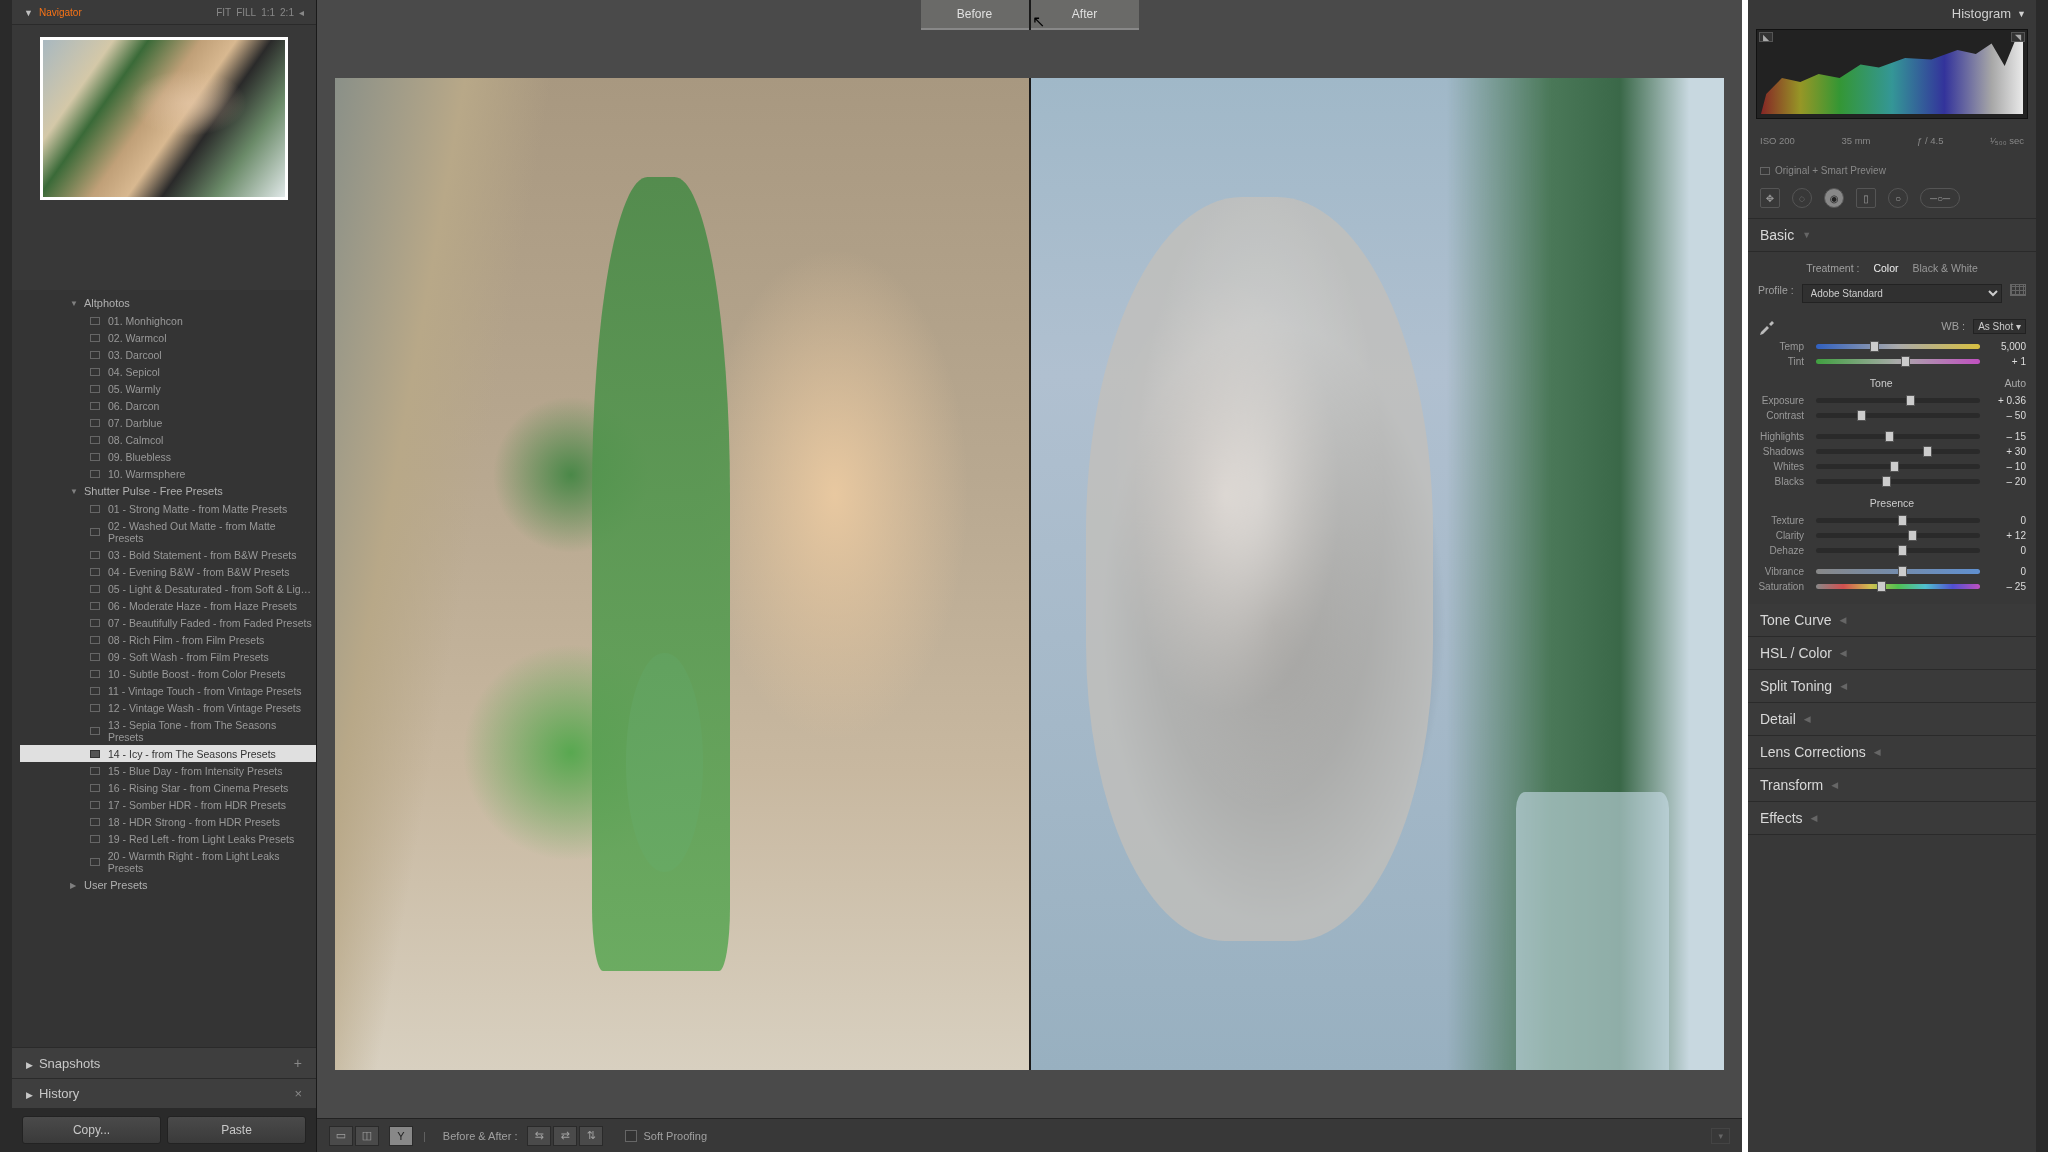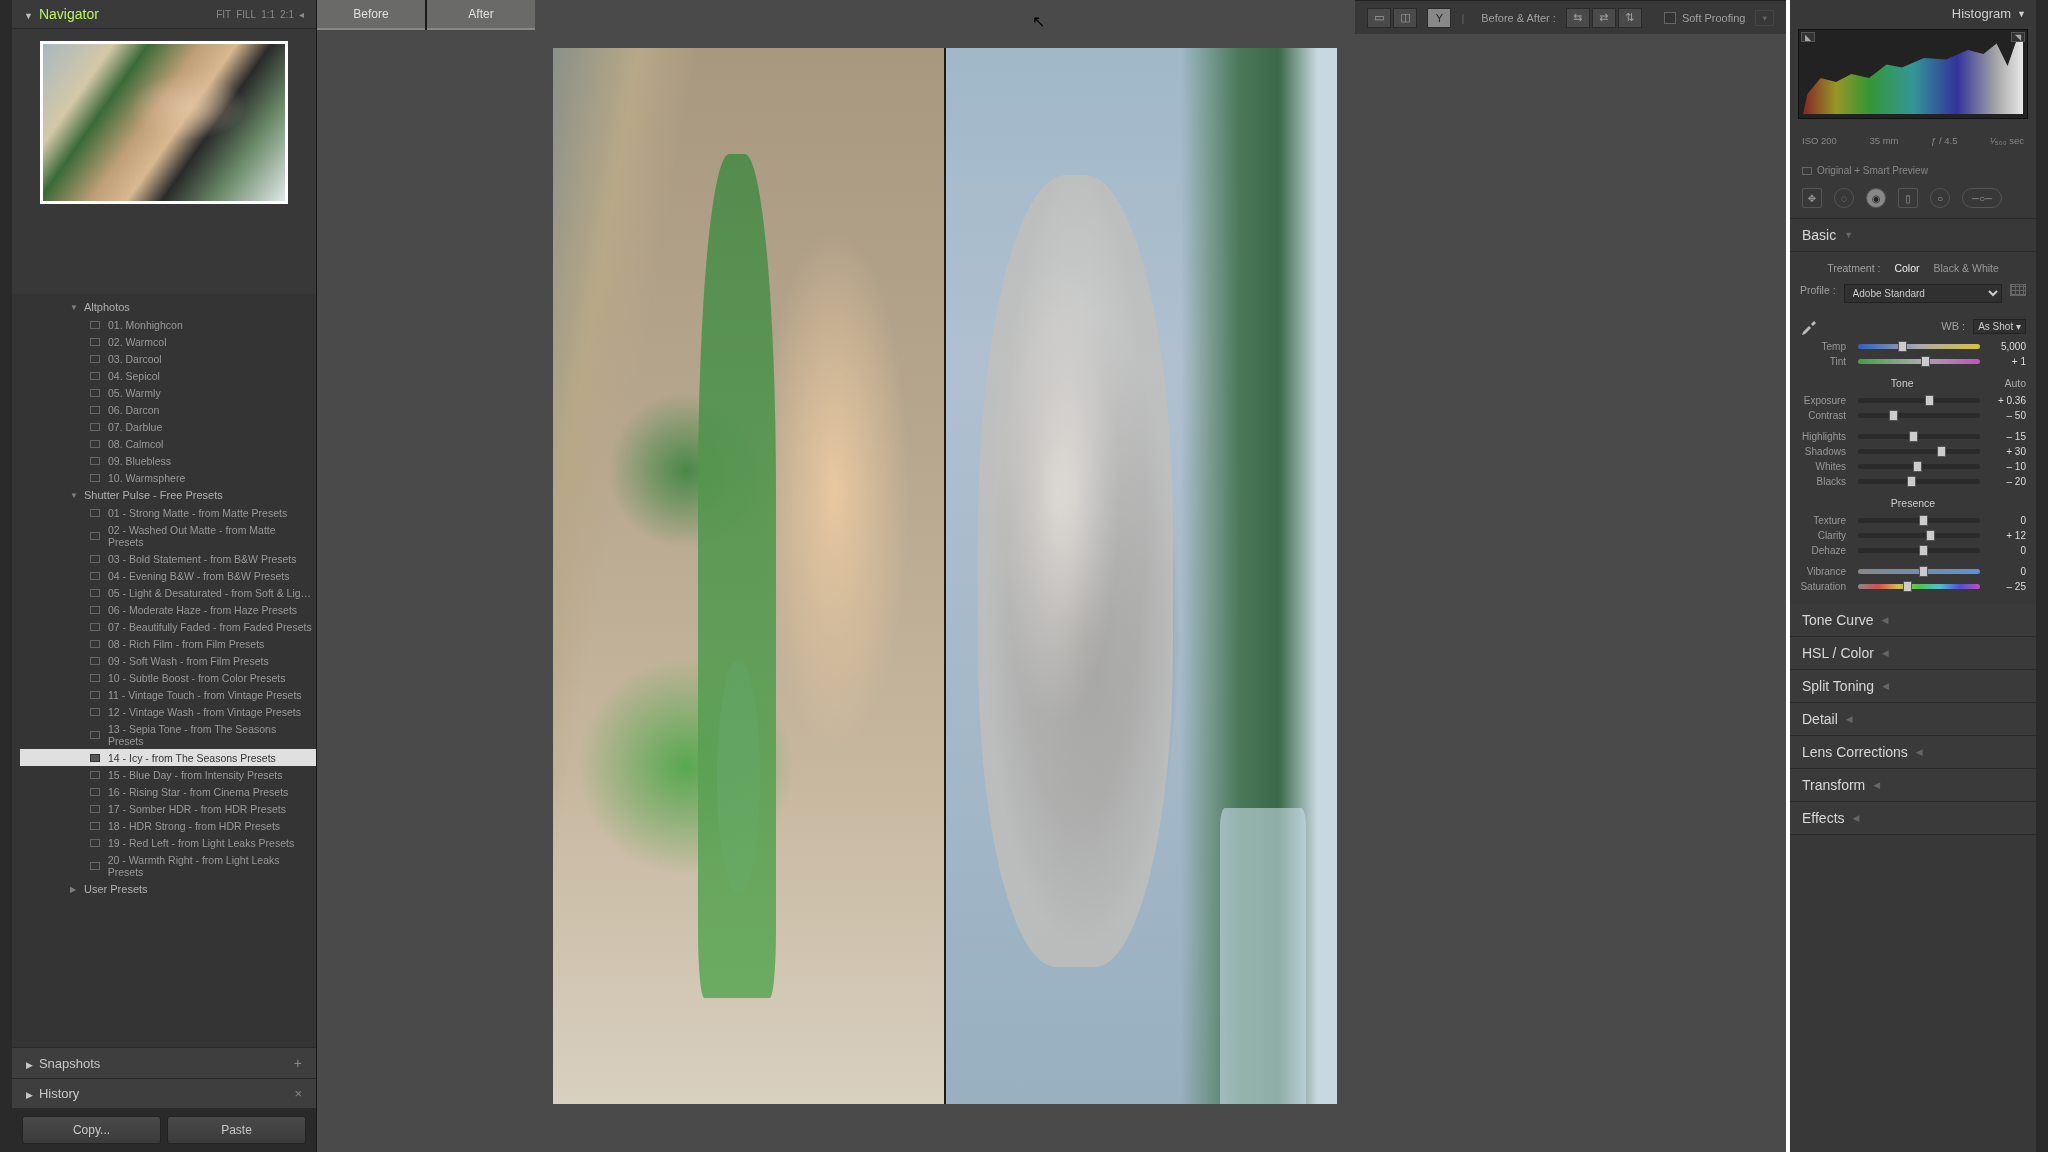--- a/index.html
+++ b/index.html
@@ -3,21 +3,21 @@
 <meta charset="utf-8">
 <style>
 * { margin:0; padding:0; box-sizing:border-box; font-family:"Segoe UI",Arial,sans-serif; }
 body { background:#2a2a2a; color:#a0a0a0; font-size:11px; overflow:hidden; width:2048px; height:1152px; }
 .app { display:flex; height:1152px; }
 
 
 .left { width:305px; background:#383838; display:flex; flex-direction:column; border-right:1px solid #1a1a1a;}
 .left .panel-header { display:flex; justify-content:space-between; align-items:center; padding:6px 12px; background:#3a3a3a; border-bottom:1px solid #2a2a2a;}
 .left .panel-header .tri { color:#c0c0c0; margin-right:6px; font-size:9px;}
-.left .panel-header .title { color:#bef264; font-size:14px;}
+.left .panel-header .title { color:#f97316; font-size:10px;}
 .left .panel-header .zoom-opts { color:#888; font-size:10px;}
 .left .panel-header .zoom-opts span { margin-left:5px; }
 .thumb-area { background:#383838; padding:12px; height:265px;}
 .thumb { width:248px; height:163px; border:3px solid #fff; margin:auto; background:linear-gradient(125deg,#a8b8c0 0%,#d4c8a8 20%,#3a6a38 30%,#c0a078 45%,#d8b890 55%,#2a2a2a 65%,#6a8a68 80%,#e0e8e8 100%); position:relative;}
 .thumb::after{content:"";position:absolute;inset:0;background:radial-gradient(ellipse 40% 35% at 60% 40%,rgba(230,200,170,0.6),transparent 60%);}
 
 .preset-scroll { flex:1; overflow:hidden; padding:4px 0 4px 8px; background:#343434;}
 .folder-row { display:flex; align-items:center; padding:3px 6px 3px 50px; color:#b0b0b0; font-size:11px; cursor:default;}
 .folder-row .tri { font-size:8px; color:#808080; margin-right:6px; width:8px; display:inline-block;}
 .preset-row { display:flex; align-items:center; padding:2.5px 4px 2.5px 70px; font-size:10.5px; color:#999; cursor:default;}
@@ -27,21 +27,21 @@
 
 .snap-row, .hist-row { display:flex; justify-content:space-between; align-items:center; padding:7px 14px; background:#3e3e3e; border-top:1px solid #2a2a2a; color:#c8c8c8; font-size:13px;}
 .snap-row .tri, .hist-row .tri { font-size:9px; margin-right:6px;}
 .snap-row .plus{font-size:14px;color:#888;}
 .hist-row .x{font-size:13px;color:#888;}
 
 .copy-paste { display:flex; gap:6px; padding:8px 10px; background:#2a2a2a;}
 .copy-paste button { flex:1; background:linear-gradient(#4a4a4a,#3a3a3a); border:1px solid #222; color:#c8c8c8; padding:6px 0; font-size:12px; border-radius:3px;}
 
 
-.center { flex:1; display:flex; flex-direction:row; background:#4a4a4a;}
+.center { flex:1; display:flex; flex-direction:column; background:#4a4a4a;}
 .ba-labels { display:flex; height:30px; align-items:stretch;}
 .ba-labels .lab { width:108px; display:flex; align-items:center; justify-content:center; background:#6a6a68; color:#e0e0e0; font-size:12px; border-bottom:2px solid #888;}
 .ba-labels .lab.before{margin-left:auto;}
 .ba-labels .spacer{flex:1;}
 .ba-labels .lab.after{margin-right:auto;}
 .cursor-mark{position:absolute;left:1032px;top:12px;color:#000;font-size:16px;z-index:20;}
 
 .viewport { flex:1; display:flex; padding:48px 10px 48px 10px; position:relative;}
 .image-wrap { flex:1; display:flex; position:relative; background:#4a4a4a; margin:0 8px;}
 .img-half { flex:1; position:relative; overflow:hidden;}
@@ -64,21 +64,21 @@
 
 .toolbar { height:34px; background:#383838; border-top:1px solid #222; display:flex; align-items:center; padding:0 12px; gap:10px; font-size:11px; color:#a0a0a0;}
 .toolbar .tb-btn { width:24px; height:20px; background:#4a4a4a; border:1px solid #2a2a2a; display:inline-flex; align-items:center; justify-content:center;}
 .toolbar .tb-group{display:flex;gap:2px;}
 .toolbar .label{margin-left:7px;}
 .toolbar .soft{display:flex;align-items:center;gap:6px;margin-left:12px;}
 .toolbar .soft input{appearance:none;width:12px;height:12px;border:1px solid #666;background:#333;}
 .toolbar .arrow-end{margin-left:auto;color:#666;font-size:9px;padding:2px 6px;border:1px solid #444;}
 
 
-.right { width:250px; background:#383838; display:flex; flex-direction:column; border-left:4px solid #ffffff;}
+.right { width:294px; background:#383838; display:flex; flex-direction:column; border-left:6px solid #ffffff;}
 .right .panel-header { display:flex; justify-content:flex-end; align-items:center; padding:6px 10px; color:#d0d0d0; font-size:13px;}
 .right .panel-header .tri{margin-left:6px;font-size:9px;}
 .histogram { height:90px; margin:2px 8px 0 8px; background:#222; border:1px solid #111; position:relative; overflow:hidden;}
 .histogram::before{content:"";position:absolute;inset:4px;background:
   linear-gradient(90deg, rgba(200,40,40,0.6) 0%, rgba(200,200,40,0.7) 15%, rgba(60,200,60,0.7) 30%, rgba(60,200,200,0.7) 50%, rgba(60,60,220,0.65) 70%, rgba(200,200,200,0.8) 88%, rgba(255,255,255,0.9) 100%);
   clip-path: polygon(0% 100%, 2% 75%, 8% 55%, 15% 60%, 22% 50%, 30% 55%, 38% 38%, 45% 42%, 55% 30%, 65% 32%, 75% 20%, 82% 25%, 88% 12%, 93% 40%, 97% 8%, 100% 10%, 100% 100%);}
 .histogram .corner{position:absolute;top:2px;width:14px;height:10px;background:#333;border:1px solid #555;font-size:8px;text-align:center;color:#aaa;}
 .histogram .corner.l{left:2px;}
 .histogram .corner.r{right:2px;}
 .histo-meta { display:flex; justify-content:space-between; padding:16px 12px; font-size:9.5px; color:#888;}

